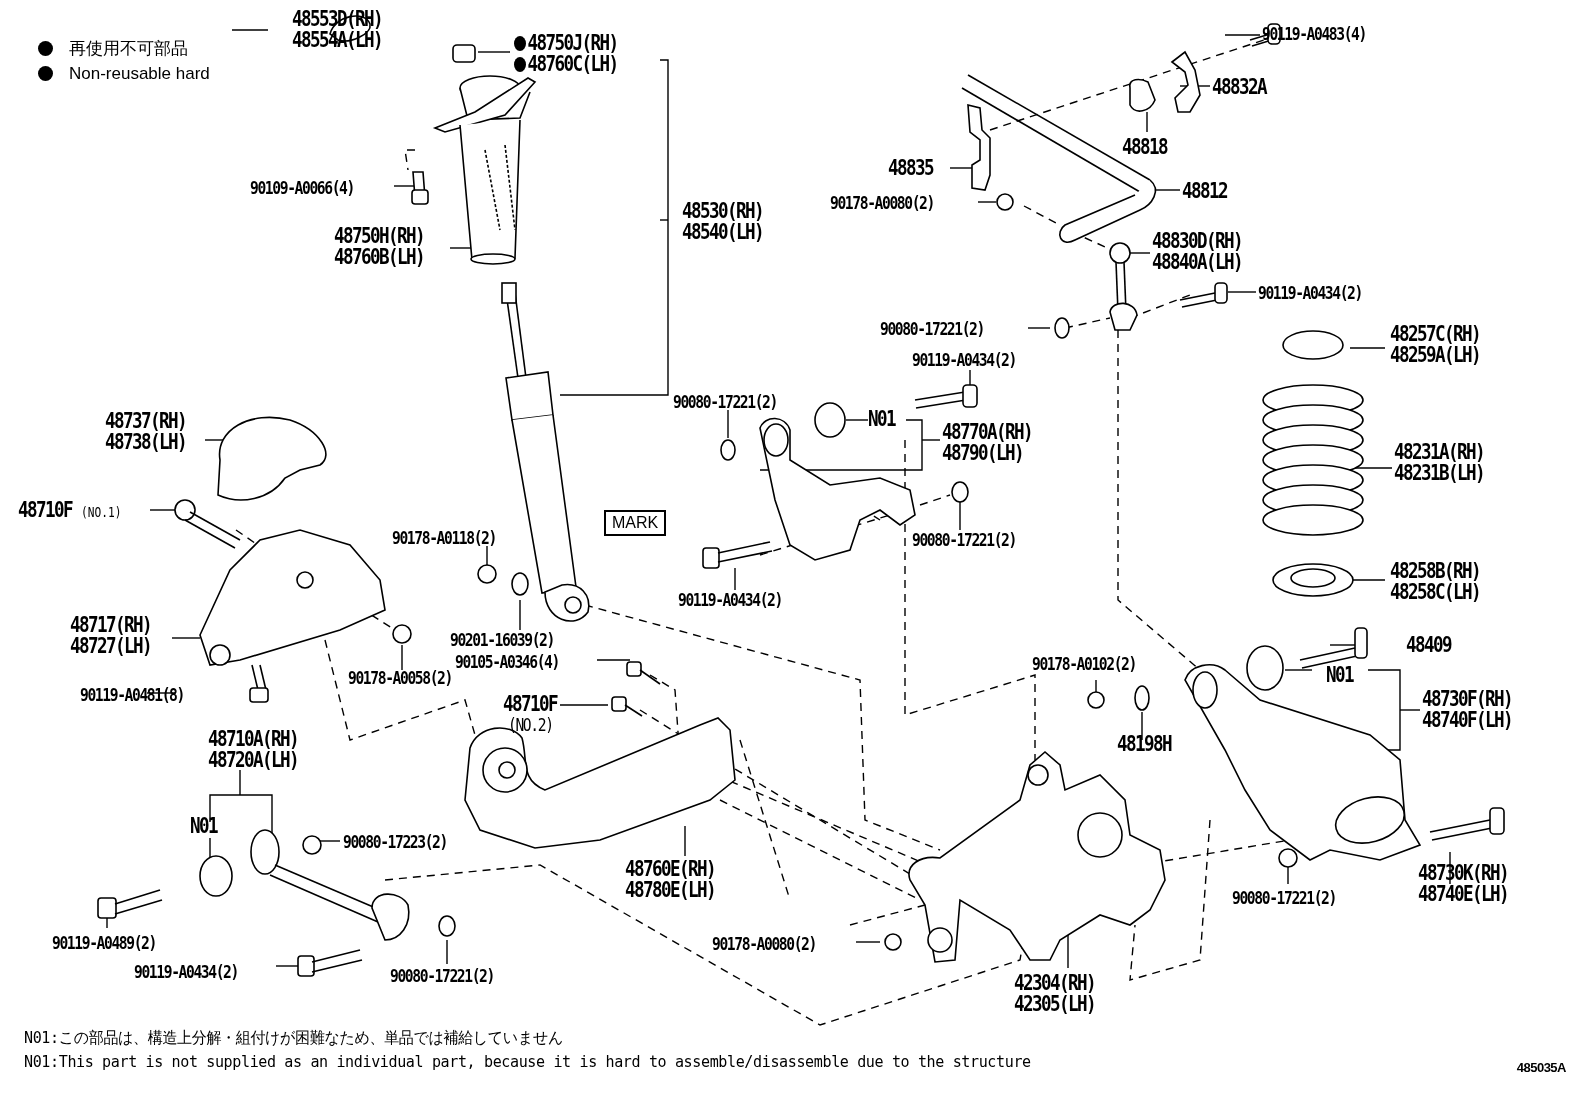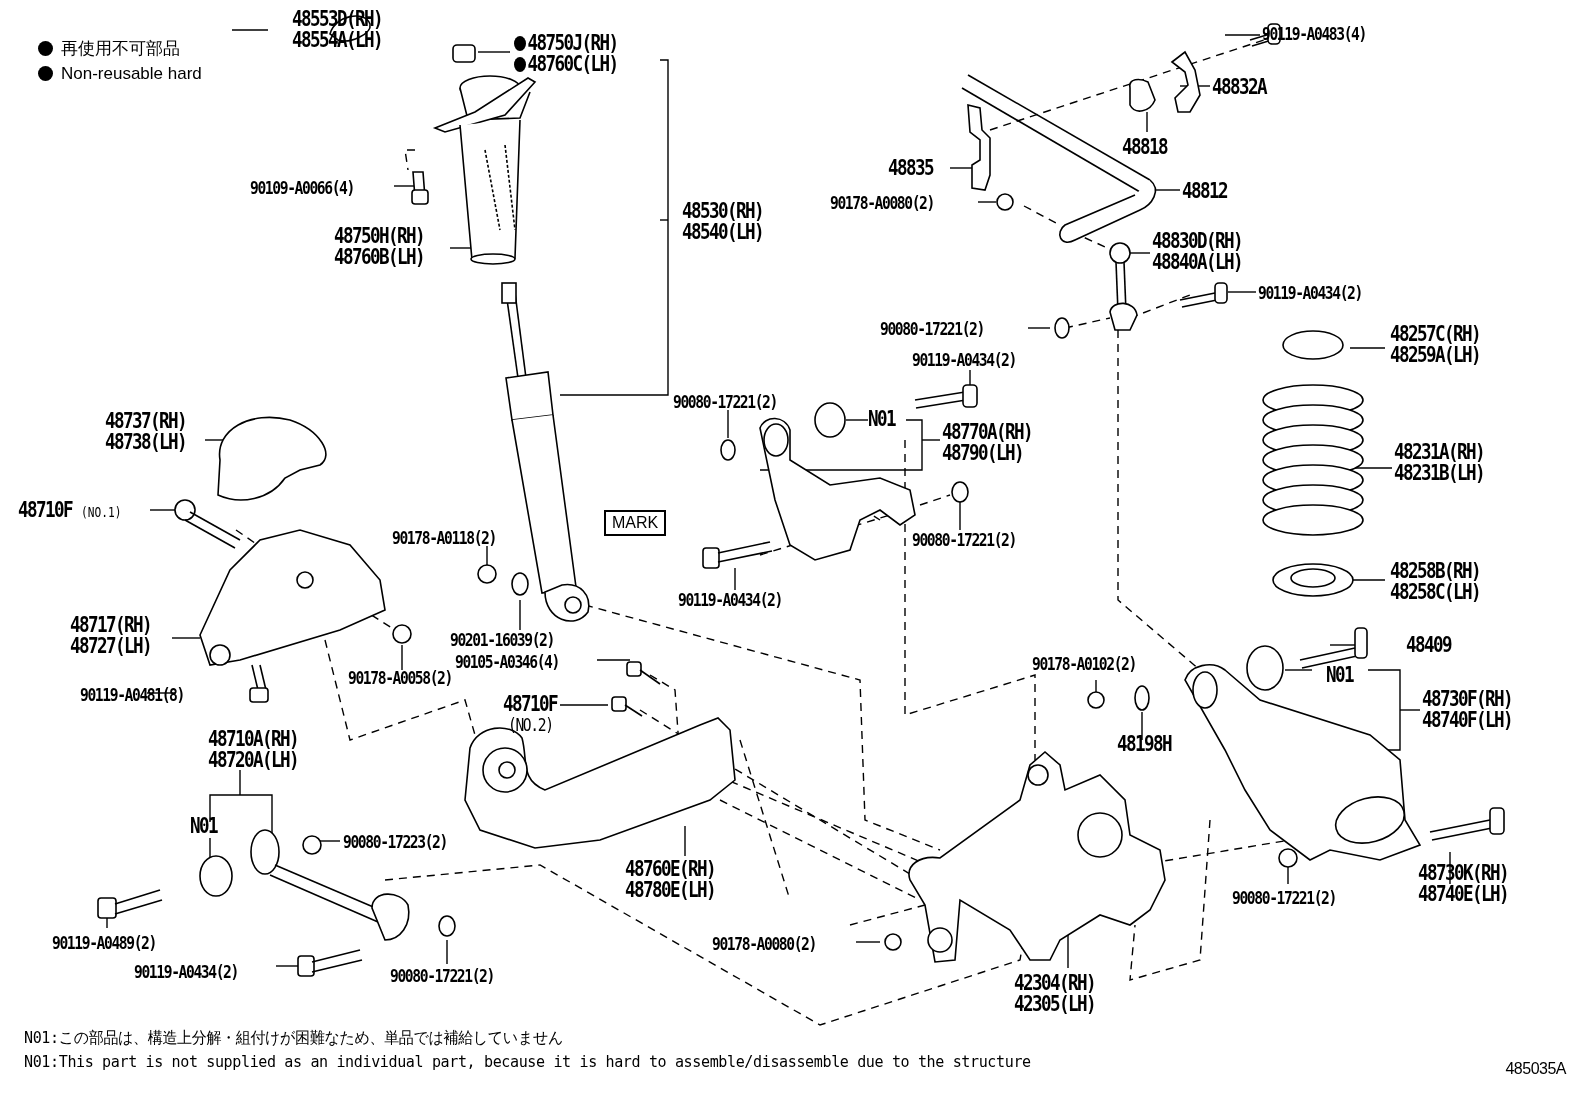--- a/index.html
+++ b/index.html
@@ -3,24 +3,24 @@
 <meta charset="utf-8">
 <style>
   html, body { margin: 0; padding: 0; background: #ffffff; }
   body { width: 1592px; height: 1099px; position: relative; overflow: hidden; font-family: "Liberation Sans Narrow", "Liberation Sans", sans-serif; }
   #diagram { position: absolute; left: 0; top: 0; width: 1592px; height: 1099px; }
   .lbl { position: absolute; font-family: "DejaVu Sans Mono", "Liberation Mono", monospace; font-weight: bold; color: #000; white-space: nowrap; line-height: 20px; letter-spacing: -1.6px; transform: scaleX(0.86); transform-origin: left top; }
   .lbl.big { font-size: 22px; line-height: 21px; letter-spacing: -2px; transform: scaleX(0.8); }
   .lbl.sm { font-size: 17px; }
   .lbl .line { display: block; }
   .legend { position: absolute; left: 38px; top: 36px; font-family: "Liberation Sans", sans-serif; font-size: 17px; color: #000; }
-  .legend .row { display: flex; align-items: center; height: 25px; }
+  .legend .row { display: flex; align-items: center; height: 25px; gap: 8px; }
   .legend .dot { width: 15px; height: 15px; border-radius: 50%; background: #000; margin-right: 8px; display: inline-block; }
   .note { position: absolute; left: 24px; font-family: "DejaVu Sans Mono", monospace; font-size: 16px; color: #000; white-space: nowrap; letter-spacing: -0.4px; transform: scaleX(0.94); transform-origin: left top; }
-  .figid { position: absolute; right: 26px; top: 1060px; font-family: "Liberation Sans", sans-serif; font-size: 16px; color: #000; letter-spacing: -0.5px; }
+  .figid { position: absolute; right: 26px; top: 1060px; font-family: "Liberation Sans", sans-serif; font-size: 13px; color: #000; letter-spacing: -0.5px; font-weight: bold; }
   .markbox { position: absolute; left: 604px; top: 510px; border: 2px solid #000; padding: 2px 6px; font-family: "Liberation Sans", sans-serif; font-size: 16px; background: #fff; }
   .small-no { font-size: 14px; font-weight: normal; letter-spacing: 0; }
   .bullet { display: inline-block; width: 15px; height: 15px; border-radius: 50%; background: #000; margin-right: 2px; vertical-align: -1px; }
 </style>
 </head>
 <body>
 
 <svg id="diagram" viewBox="0 0 1592 1099" xmlns="http://www.w3.org/2000/svg" fill="none" stroke="#000" stroke-width="1.6">
 
   <g stroke-width="1.4">

